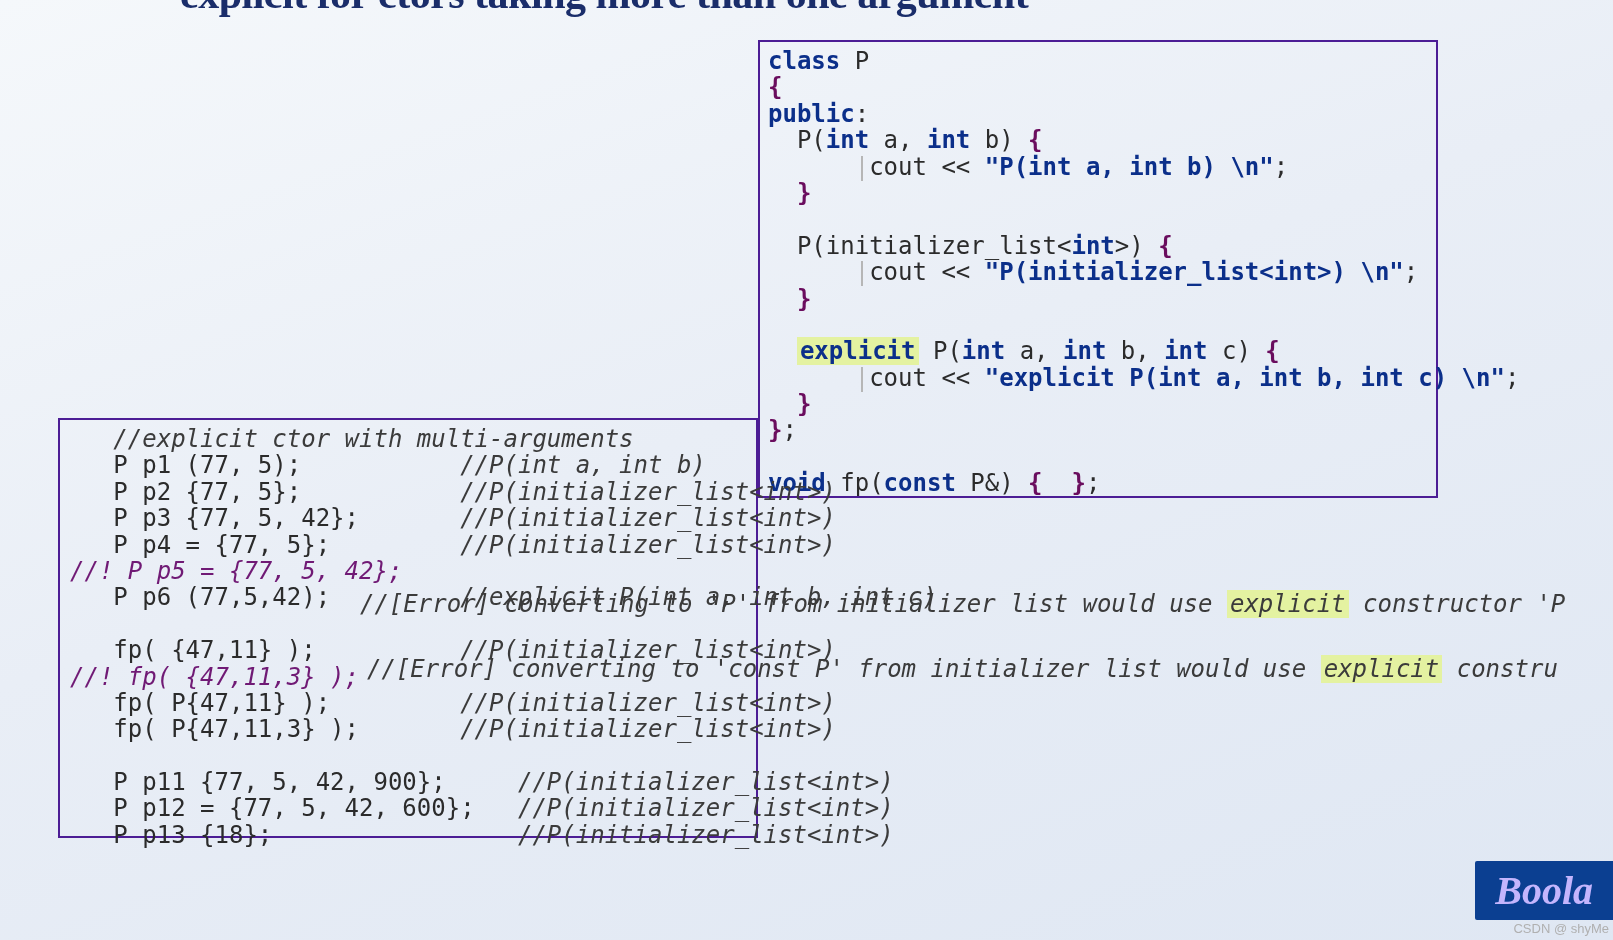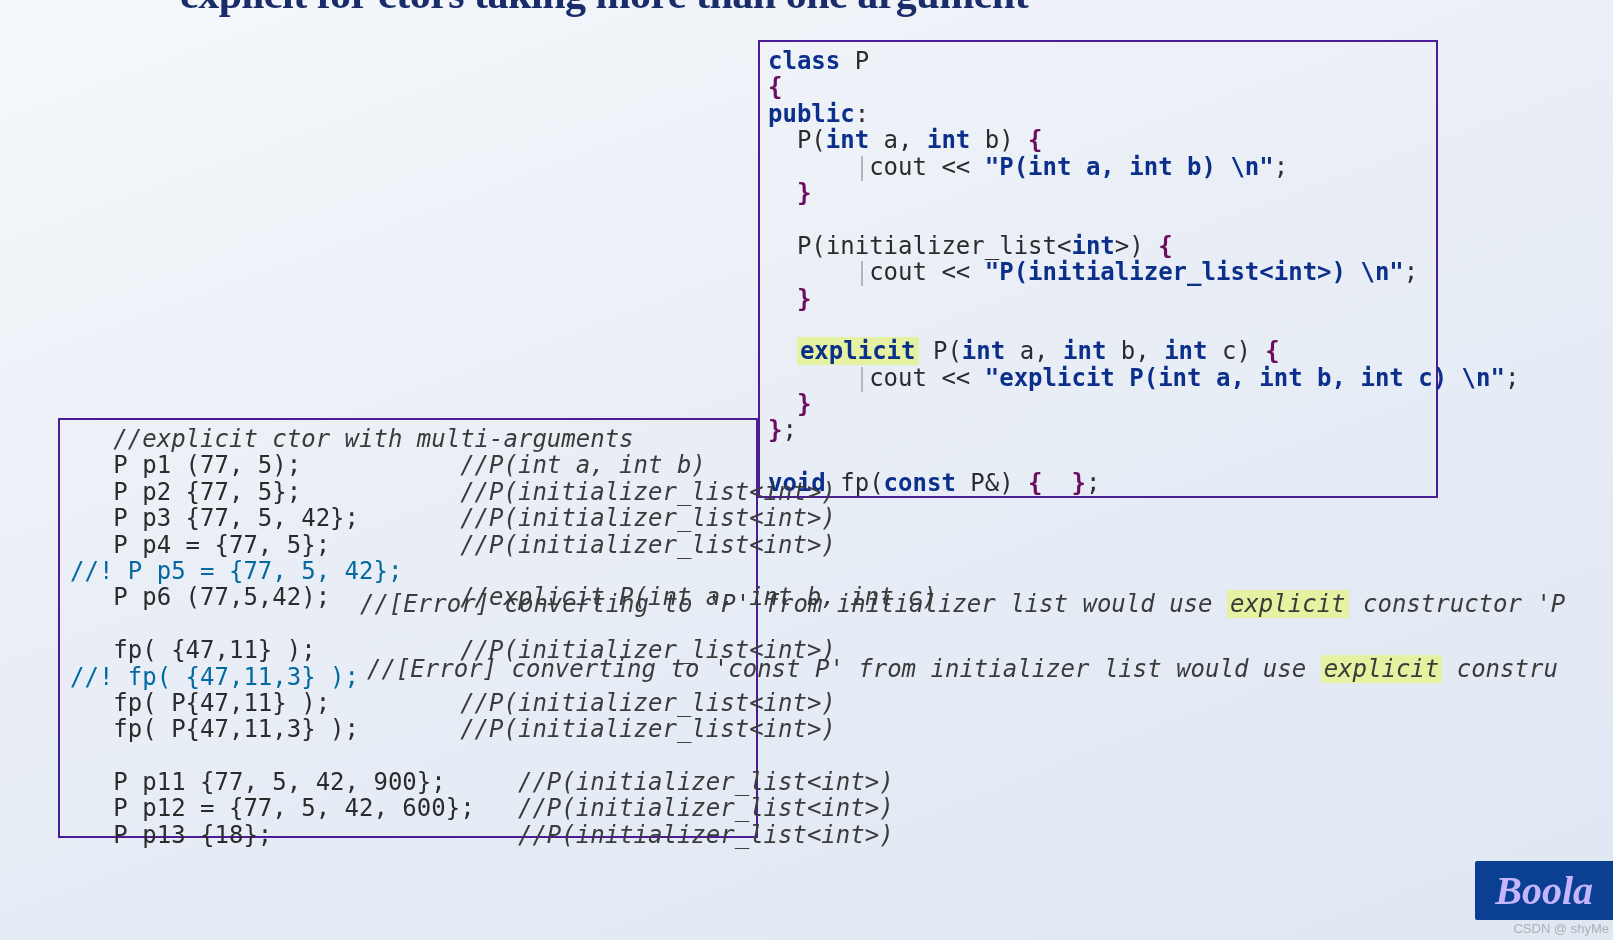--- a/index.html
+++ b/index.html
@@ -13,21 +13,21 @@
     font-family:Georgia,"Times New Roman",serif;color:#1a2d6a;letter-spacing:-0.5px;
   }
   .codebox{position:absolute;border:2px solid #4c1d95;background:rgba(255,255,255,0);box-sizing:border-box}
   #box-top{left:758px;top:40px;width:680px;height:458px;padding:6px 8px;font-size:24px;line-height:1.1}
   #box-bottom{left:58px;top:418px;width:700px;height:420px;padding:6px 10px;font-size:24px;line-height:1.1}
   pre{margin:0;white-space:pre;font-family:inherit}
   .kw{color:#0b2f8a;font-weight:700}
   .str{color:#0b2f8a;font-weight:700}
   .brace{color:#6a0d5e;font-weight:700}
   .cmt,.cmti{color:#3b3b3b;font-style:italic}
-  .commented-out{color:#0369a1;}
+  .commented-out{color:#701a75;font-style:italic}
   .hl{background:#e4f2a1;padding:0 3px}
   .indent-bar{color:#b6b6b6}
   .overflow-line{
     position:absolute;white-space:nowrap;font-size:24px;
     font-family:"Consolas","DejaVu Sans Mono","Lucida Console",monospace;
   }
   .watermark{
     position:absolute;right:0;bottom:20px;padding:6px 20px;
     background:#0b3f91;color:#c4b5fd;font-family:Georgia,serif;
     font-size:40px;font-weight:700;font-style:italic;border-radius:2px 0 0 2px

